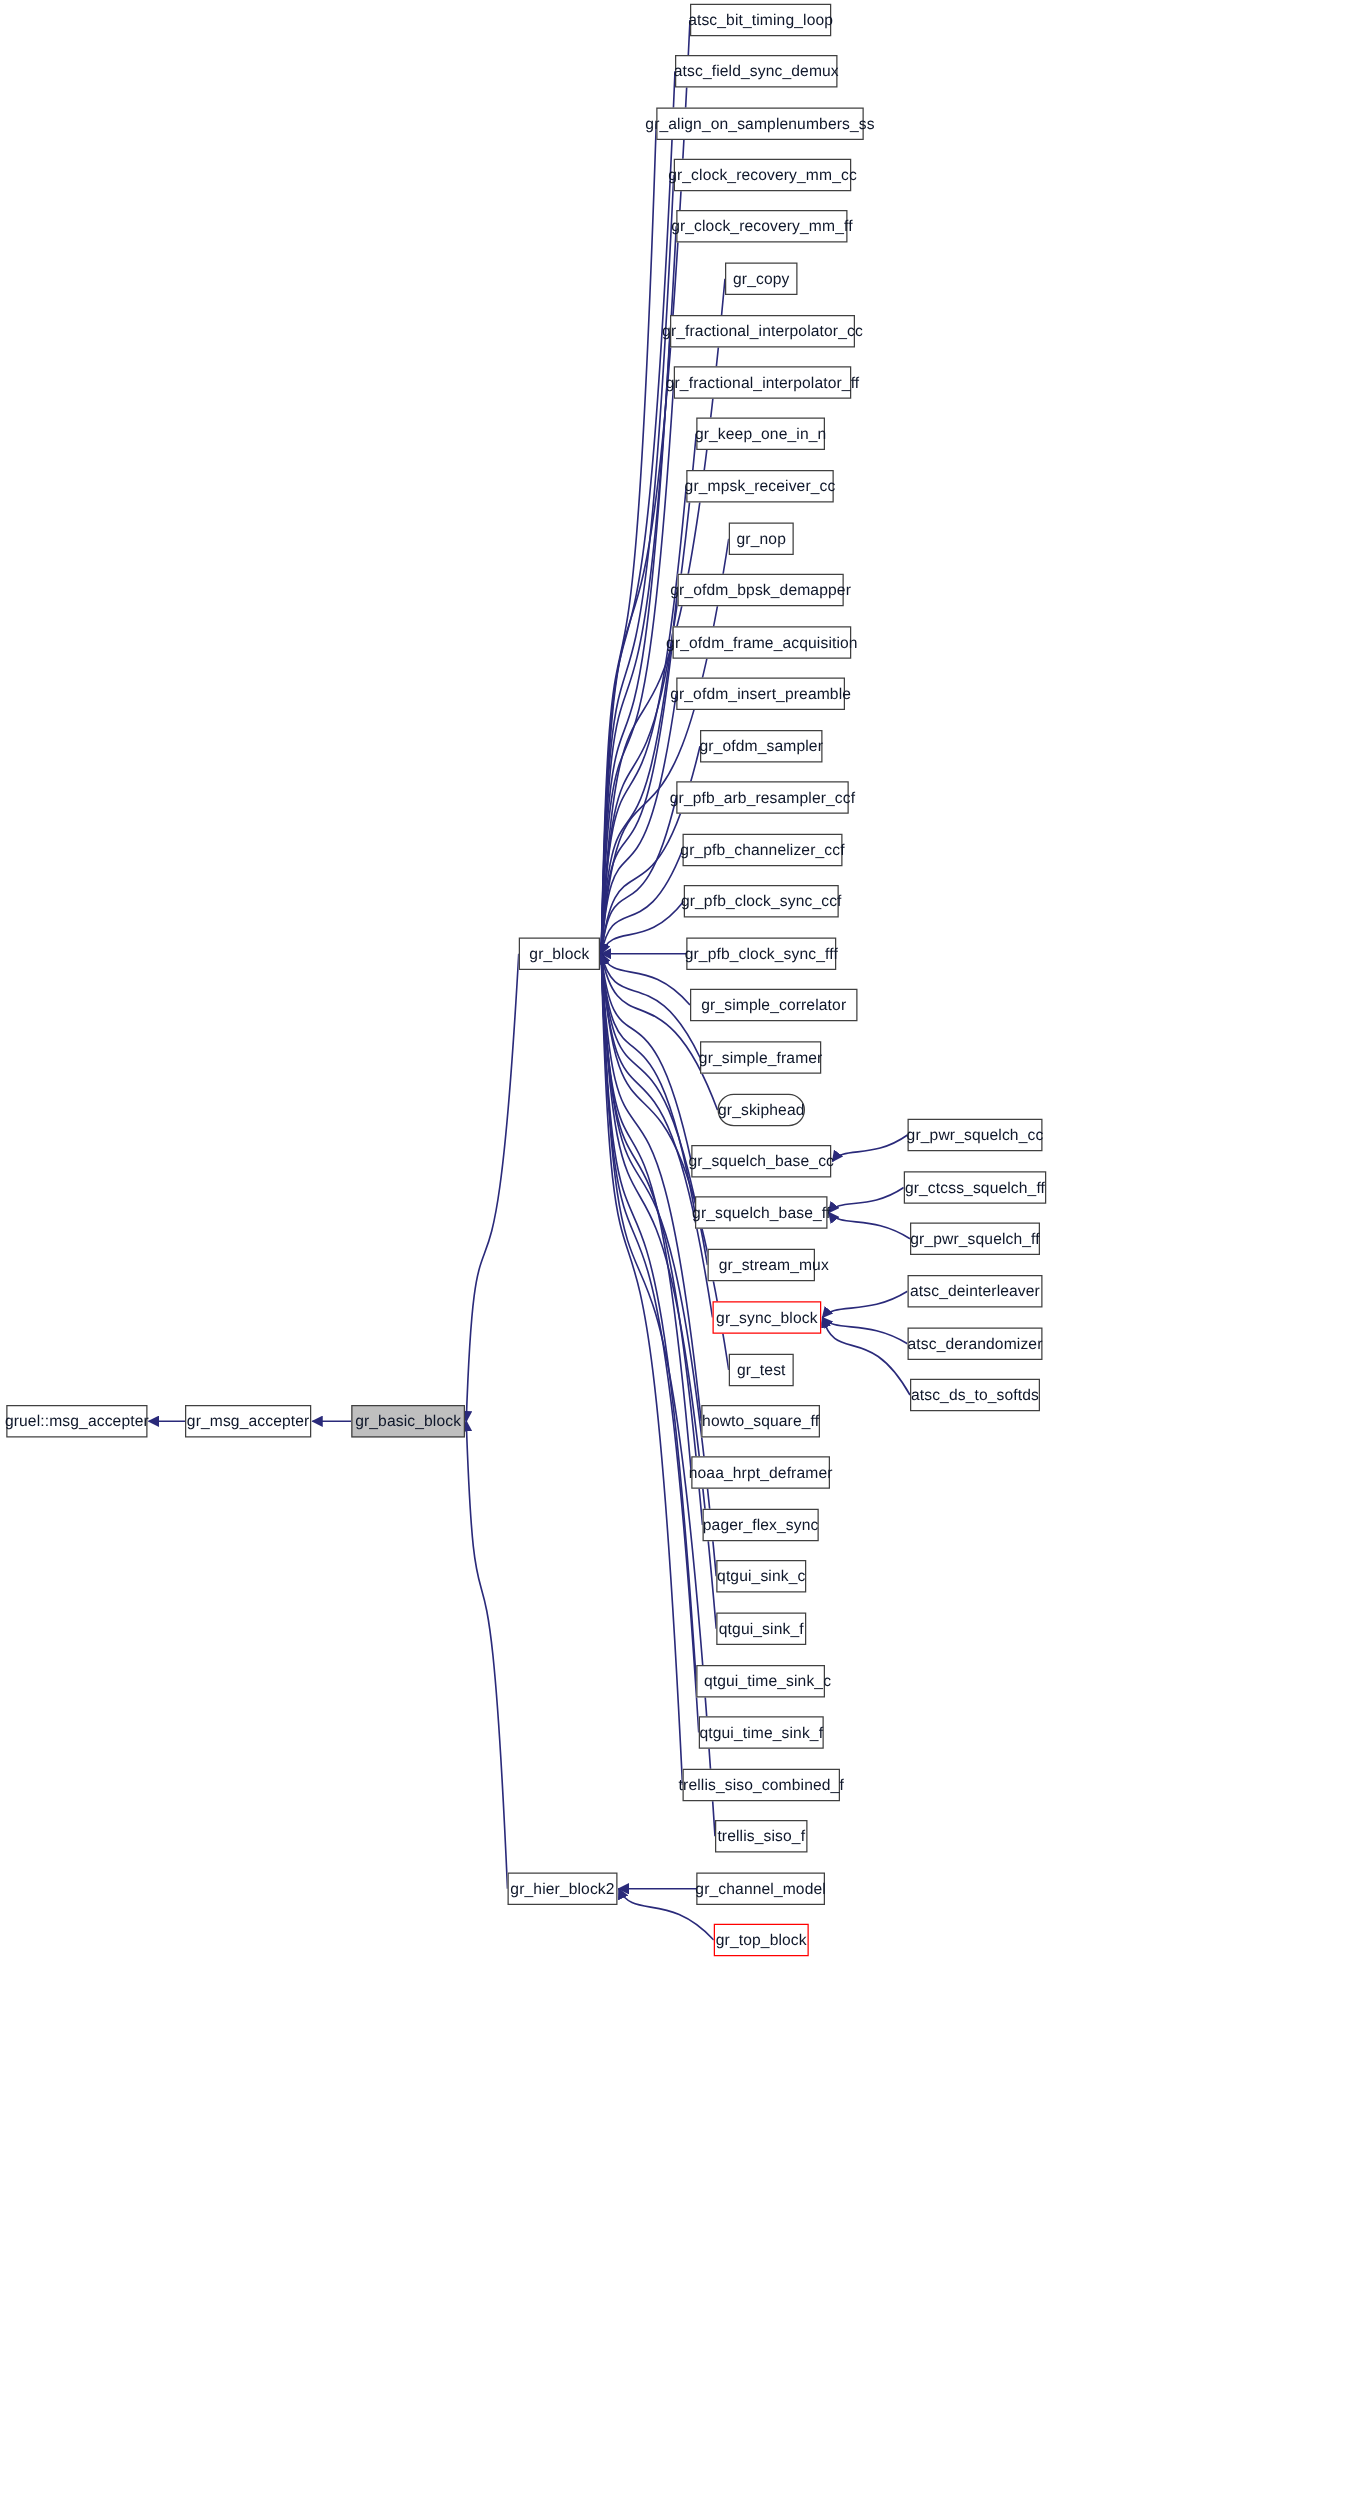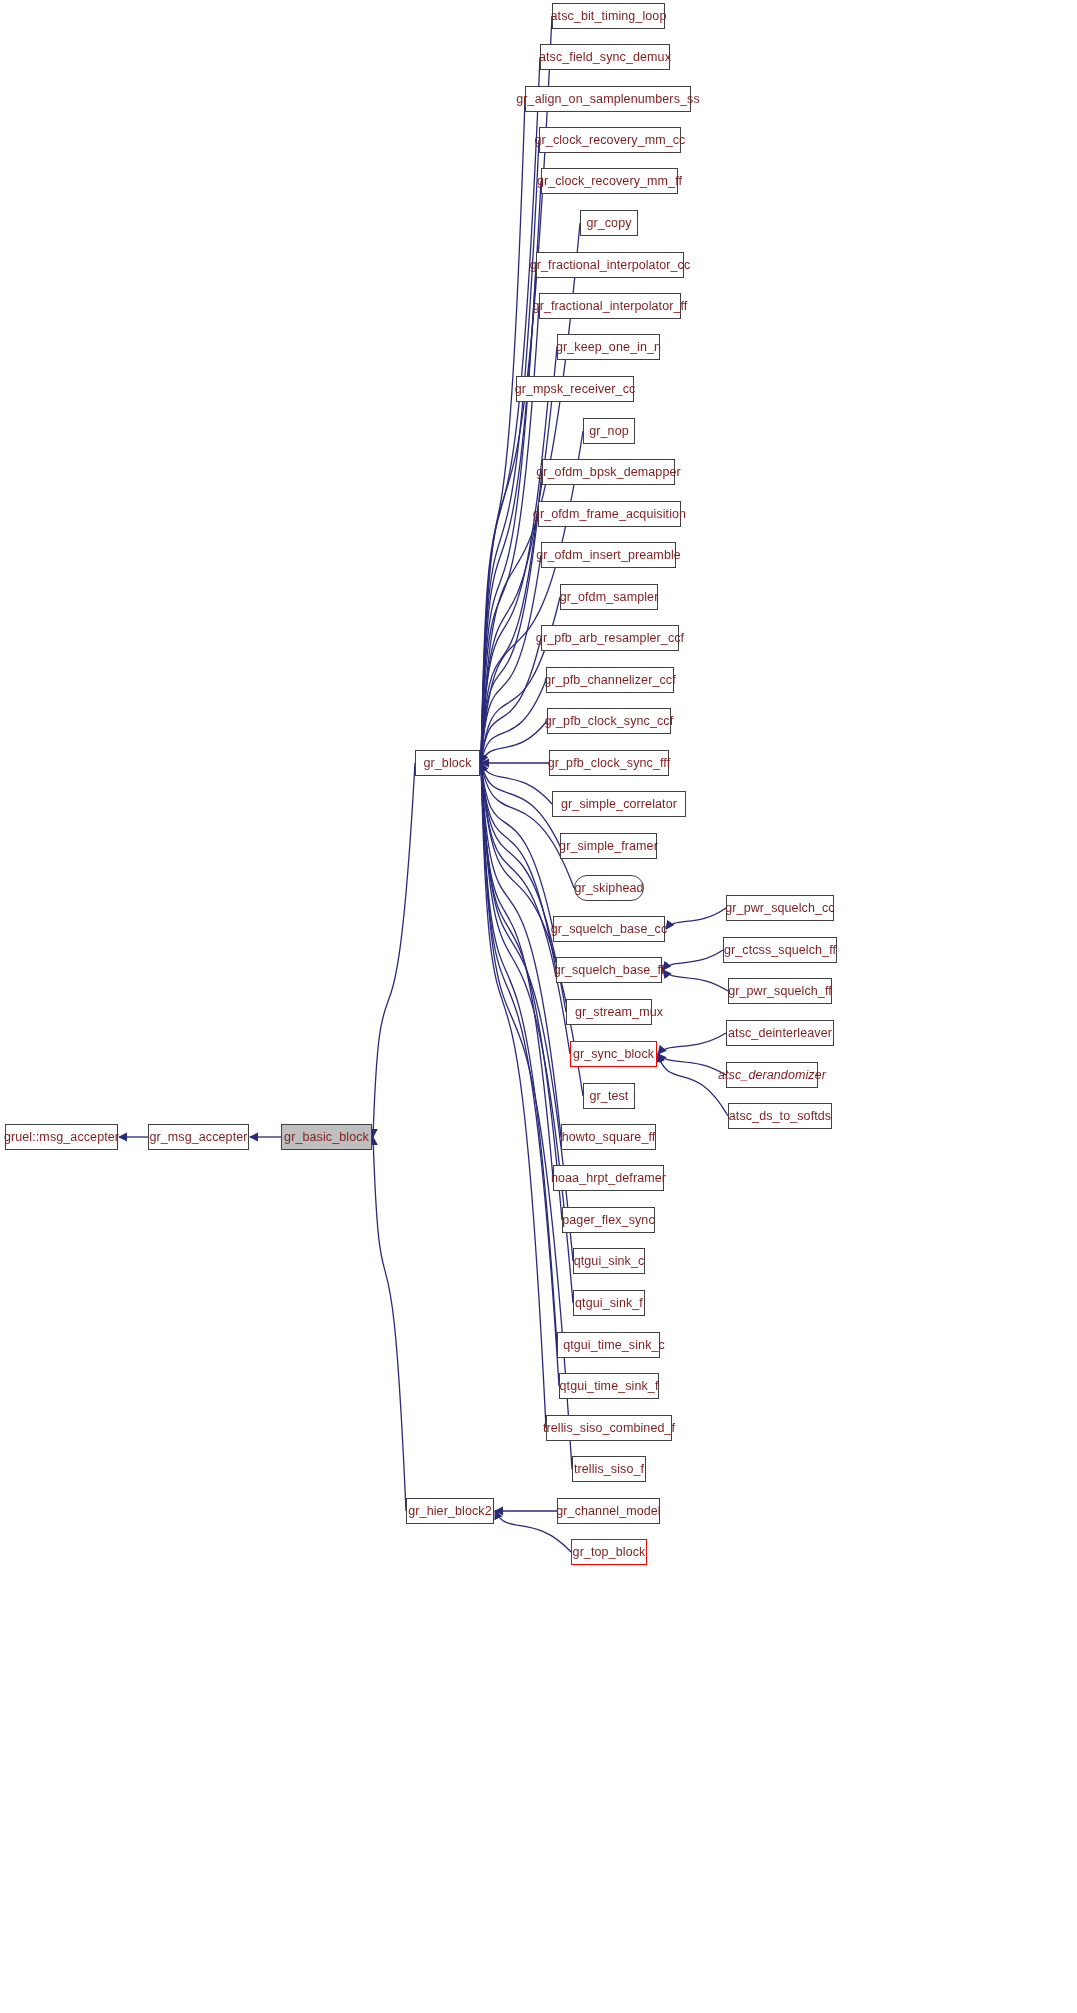--- a/index.html
+++ b/index.html
@@ -26,21 +26,21 @@
   }
   .node {
     position: absolute;
     box-sizing: border-box;
     display: flex;
     align-items: center;
     justify-content: center;
     height: 26px;
     border: 1px solid #404040;
     background: #ffffff;
-    color: #7f1d1d;
+    color: #0f172a;
     font-size: 12.5px;
     line-height: 1;
     white-space: nowrap;
     letter-spacing: 0.1px;
     z-index: 5;
   }
   .node.filled {
     background: #bfbfbf;
     border-color: #404040;
   }
@@ -149,21 +149,21 @@
       </div>
       <div class="node" style="left: 536px; top: 252px; width: 148px;">
         <span class="node-label">gr_fractional_interpolator_cc</span>
       </div>
       <div class="node" style="left: 539px; top: 293px; width: 142px;">
         <span class="node-label">gr_fractional_interpolator_ff</span>
       </div>
       <div class="node" style="left: 557px; top: 334px; width: 103px;">
         <span class="node-label">gr_keep_one_in_n</span>
       </div>
-      <div class="node" style="left: 516px; top: 376px; width: 118px;">
+      <div class="node" style="left: 549px; top: 376px; width: 118px;">
         <span class="node-label">gr_mpsk_receiver_cc</span>
       </div>
       <div class="node" style="left: 583px; top: 418px; width: 52px;">
         <span class="node-label">gr_nop</span>
       </div>
       <div class="node" style="left: 542px; top: 459px; width: 133px;">
         <span class="node-label">gr_ofdm_bpsk_demapper</span>
       </div>
       <div class="node" style="left: 538px; top: 501px; width: 143px;">
         <span class="node-label">gr_ofdm_frame_acquisition</span>
@@ -242,21 +242,21 @@
       </div>
       <div class="node" style="left: 723px; top: 937px; width: 114px;">
         <span class="node-label">gr_ctcss_squelch_ff</span>
       </div>
       <div class="node" style="left: 728px; top: 978px; width: 104px;">
         <span class="node-label">gr_pwr_squelch_ff</span>
       </div>
       <div class="node" style="left: 726px; top: 1020px; width: 108px;">
         <span class="node-label">atsc_deinterleaver</span>
       </div>
-      <div class="node" style="left: 726px; top: 1062px; width: 92px; font-style: italic;">
+      <div class="node" style="left: 726px; top: 1062px; width: 108px;">
         <span class="node-label">atsc_derandomizer</span>
       </div>
       <div class="node" style="left: 728px; top: 1103px; width: 104px;">
         <span class="node-label">atsc_ds_to_softds</span>
       </div>
       <div class="node" style="left: 557px; top: 1498px; width: 103px;">
         <span class="node-label">gr_channel_model</span>
       </div>
       <div class="node current" style="left: 571px; top: 1539px; width: 76px;">
         <span class="node-label">gr_top_block</span>

